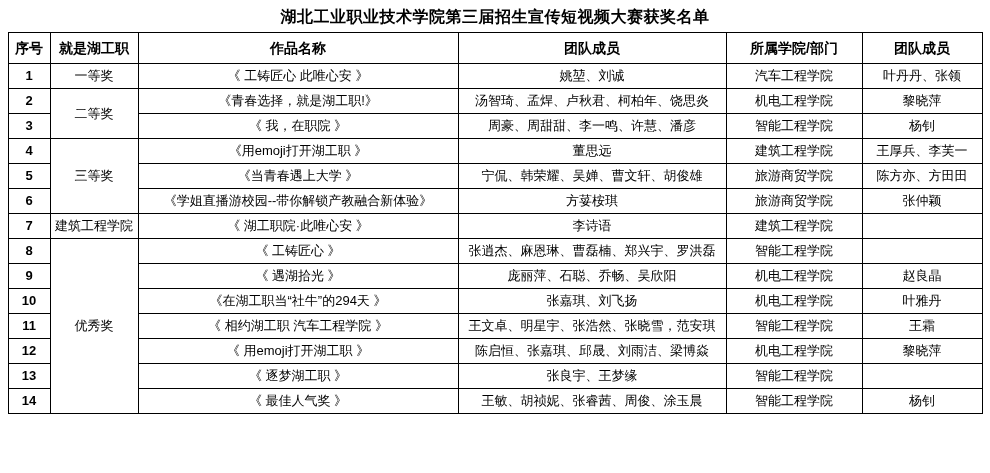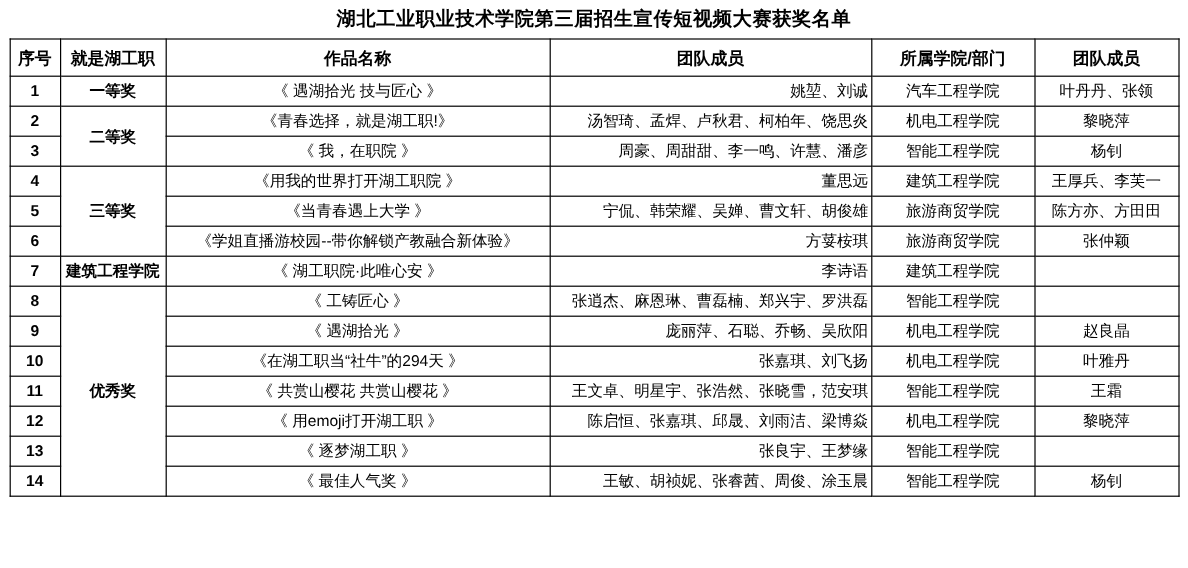--- a/index.html
+++ b/index.html
@@ -47,28 +47,27 @@
   }
   table.award-table th {
     font-weight: bold;
     font-size: 14px;
     height: 22px;
   }
   table.award-table td.idx {
     font-weight: bold;
   }
   table.award-table td.level {
-    font-weight: bold;
+    font-weight: normal;
   }
   table.award-table td.work {
     font-size: 13px;
   }
   table.award-table td.members {
     font-size: 13px;
-    text-align: right;
   }
   .col-idx { width: 42px; }
   .col-level { width: 88px; }
   .col-work { width: 320px; }
   .col-members { width: 268px; }
   .col-college { width: 136px; }
   .col-teacher { width: 120px; }
 </style>
 </head>
 <body>
@@ -93,21 +92,21 @@
         <th>作品名称</th>
         <th>团队成员</th>
         <th>所属学院/部门</th>
         <th>团队成员</th>
       </tr>
     </thead>
     <tbody>
       <tr>
         <td class="idx">1</td>
         <td class="level" rowspan="1">一等奖</td>
-        <td class="work">《 遇湖拾光 技与匠心 》</td>
+        <td class="work">《 工铸匠心 此唯心安 》</td>
         <td class="members">姚堃、刘诚</td>
         <td>汽车工程学院</td>
         <td>叶丹丹、张领</td>
       </tr>
       <tr>
         <td class="idx">2</td>
         <td class="level" rowspan="2">二等奖</td>
         <td class="work">《青春选择，就是湖工职!》</td>
         <td class="members">汤智琦、孟焊、卢秋君、柯柏年、饶思炎</td>
         <td>机电工程学院</td>
@@ -116,21 +115,21 @@
       <tr>
         <td class="idx">3</td>
         <td class="work">《 我，在职院 》</td>
         <td class="members">周豪、周甜甜、李一鸣、许慧、潘彦</td>
         <td>智能工程学院</td>
         <td>杨钊</td>
       </tr>
       <tr>
         <td class="idx">4</td>
         <td class="level" rowspan="3">三等奖</td>
-        <td class="work">《用我的世界打开湖工职院 》</td>
+        <td class="work">《用emoji打开湖工职 》</td>
         <td class="members">董思远</td>
         <td>建筑工程学院</td>
         <td>王厚兵、李芙一</td>
       </tr>
       <tr>
         <td class="idx">5</td>
         <td class="work">《当青春遇上大学 》</td>
         <td class="members">宁侃、韩荣耀、吴婵、曹文轩、胡俊雄</td>
         <td>旅游商贸学院</td>
         <td>陈方亦、方田田</td>
@@ -167,21 +166,21 @@
       </tr>
       <tr>
         <td class="idx">10</td>
         <td class="work">《在湖工职当“社牛”的294天 》</td>
         <td class="members">张嘉琪、刘飞扬</td>
         <td>机电工程学院</td>
         <td>叶雅丹</td>
       </tr>
       <tr>
         <td class="idx">11</td>
-        <td class="work">《 共赏山樱花 共赏山樱花 》</td>
+        <td class="work">《 相约湖工职 汽车工程学院 》</td>
         <td class="members">王文卓、明星宇、张浩然、张晓雪，范安琪</td>
         <td>智能工程学院</td>
         <td>王霜</td>
       </tr>
       <tr>
         <td class="idx">12</td>
         <td class="work">《 用emoji打开湖工职 》</td>
         <td class="members">陈启恒、张嘉琪、邱晟、刘雨洁、梁博焱</td>
         <td>机电工程学院</td>
         <td>黎晓萍</td>

